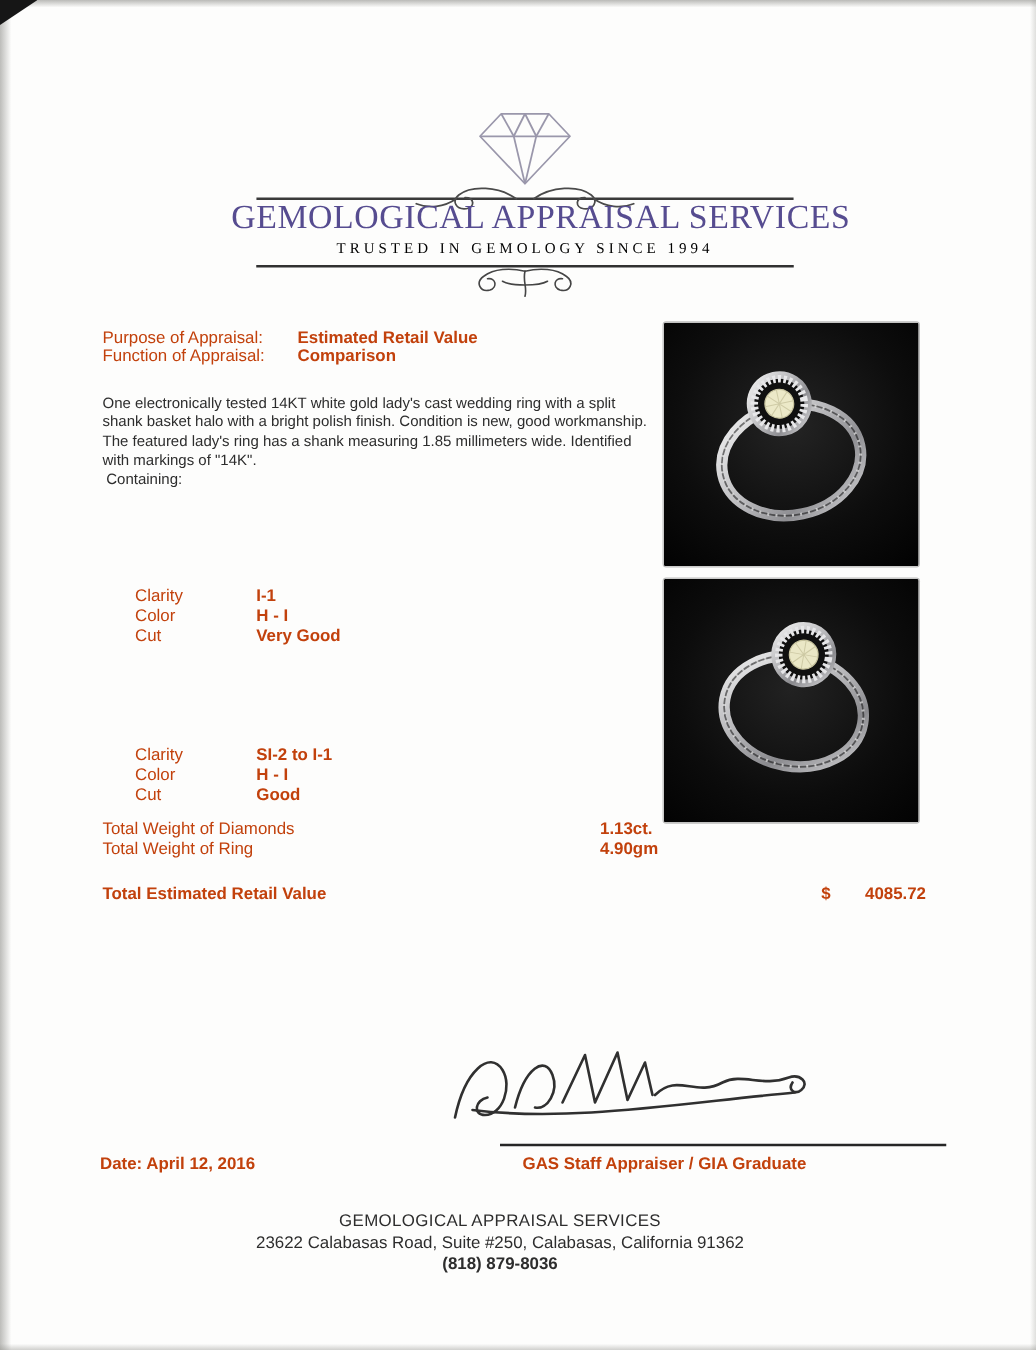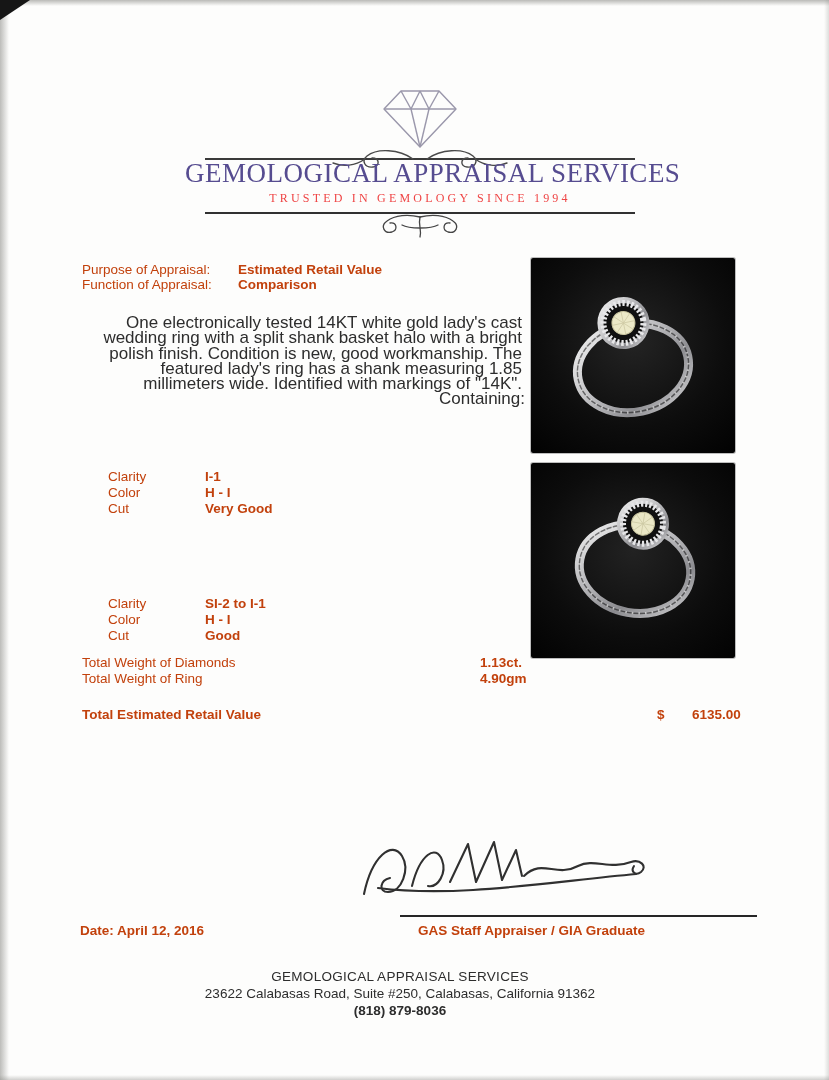--- a/index.html
+++ b/index.html
@@ -18,28 +18,28 @@
 
   
   .org-name{
     left:185px;top:158px;width:470px;text-align:center;
     font-family:"Liberation Serif",serif;font-size:27px;letter-spacing:.5px;
     color:#564c90;white-space:nowrap;
   }
   .tagline{
     left:205px;top:191px;width:430px;text-align:center;
     font-family:"Liberation Serif",serif;font-size:12px;letter-spacing:3.2px;
-    color:#ef4444;white-space:nowrap;
+    color:#000000;white-space:nowrap;
   }
   .rule2{left:205px;top:212px;width:430px;height:0;border-top:2.5px solid #313131;}
 
   
   .bt{font-size:13.5px;line-height:15.5px;color:#c2410c;}
   .b{font-weight:bold;text-align:right;}
-  .para{width:440px;font-size:17px;line-height:15.3px;color:#2d2d2d;text-align:right;}
+  .para{width:440px;font-size:12px;line-height:15.3px;color:#2d2d2d;}
   .spec-label{display:inline-block;width:97px;}
   .spec-value{font-weight:bold;}
 
   
   .photo{left:531px;width:204px;height:195px;border-radius:2px;overflow:hidden;box-shadow:0 0 0 1px rgba(0,0,0,.25);}
 
   .sig-line{left:400px;top:915px;width:357px;height:0;border-top:2px solid #262626;}
 
   .footer-line{left:0;width:800px;text-align:center;font-size:13.5px;color:#2d2d2d;}
 </style>
@@ -122,21 +122,21 @@
     <span class="spec-label">Cut</span><span class="spec-value">Good</span>
   </div>
 
   <div class="abs bt" style="left:82px;top:655px;">Total Weight of Diamonds</div>
   <div class="abs bt b" style="left:480px;top:655px;">1.13ct.</div>
   <div class="abs bt" style="left:82px;top:671px;">Total Weight of Ring</div>
   <div class="abs bt b" style="left:480px;top:671px;">4.90gm</div>
 
   <div class="abs bt b" style="left:82px;top:707px;">Total Estimated Retail Value</div>
   <div class="abs bt b" style="left:657px;top:707px;">$</div>
-  <div class="abs bt b" style="left:692px;top:707px;">6135.00</div>
+  <div class="abs bt b" style="left:692px;top:707px;">4085.72</div>
 
   <div class="abs photo" style="top:258px;">
     <svg width="204" height="195" viewBox="0 0 204 195">
       <defs>
         <radialGradient id="g1bg" cx="50%" cy="42%" r="75%">
           <stop offset="0%" stop-color="#242424"></stop>
             <stop offset="60%" stop-color="#0d0d0d"></stop>
             <stop offset="100%" stop-color="#020202"></stop>
         </radialGradient>
         <linearGradient id="g1m" x1="0" y1="0" x2="1" y2="1">

